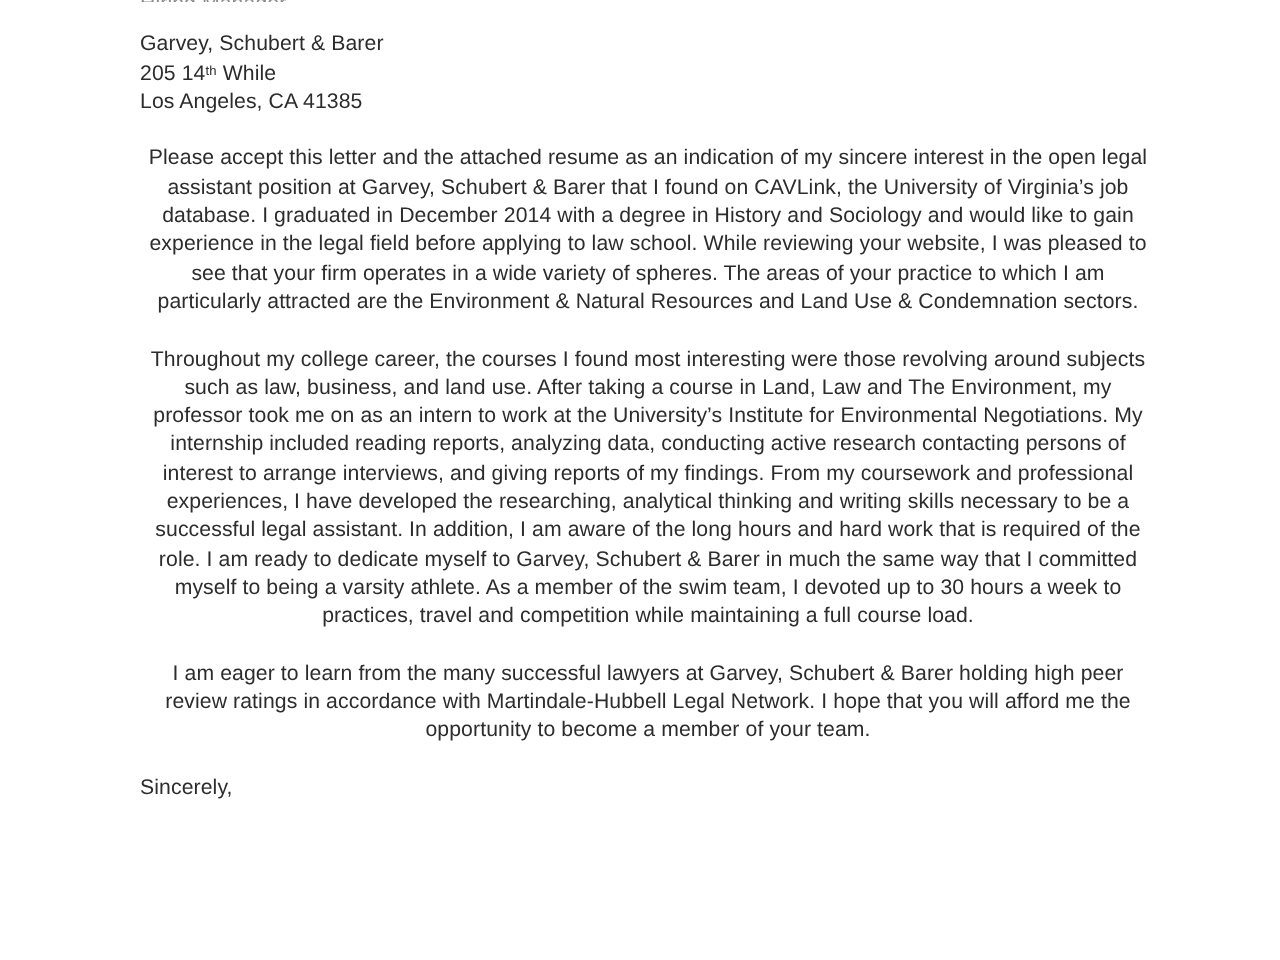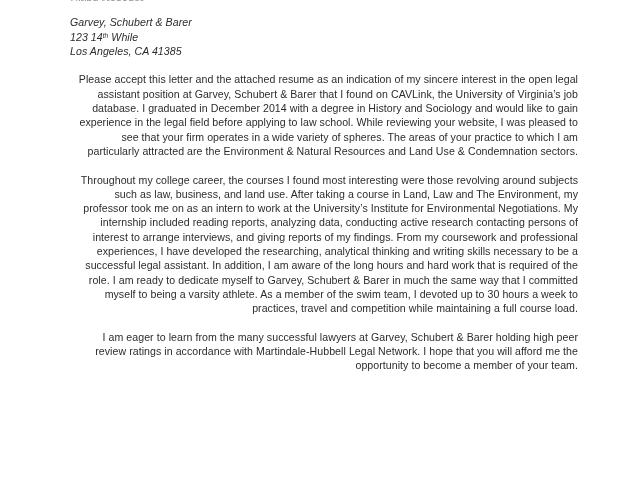--- a/index.html
+++ b/index.html
@@ -43,25 +43,24 @@
     padding: 0;
   }
   
   .block + .block {
     margin-top: 14.3px;
   }
 
   .line {
     display: block;
     white-space: pre-wrap;
-    font-style: italic;
   }
 
   .para {
-    text-align: right;
+    text-align: center;
     white-space: normal;
   }
 
   sup.ordinal {
     font-size: 0.62em;
     vertical-align: 0.42em;
     line-height: 0;
   }
 
   
@@ -77,28 +76,31 @@
 <div id="letter-page">
 
   <div id="letter-body">
 
     <div class="block clipped-top">
       <span class="line">Hiring Manager</span>
     </div>
 
     <div class="block">
       <span class="line">Garvey, Schubert &amp; Barer</span>
-      <span class="line"><span>123 14</span><sup class="ordinal">th</sup><span> While</span></span>
+      <span class="line"><span>205 14</span><sup class="ordinal">th</sup><span> While</span></span>
       <span class="line">Los Angeles, CA 41385</span>
     </div>
 
 
     <div class="block para">Please accept this letter and the attached resume as an indication of my sincere interest in the open legal assistant position at Garvey, Schubert &amp; Barer that I found on CAVLink, the University of Virginia’s job database.  I graduated in December 2014 with a degree in History and Sociology and would like to gain experience in the legal field before applying to law school. While reviewing your website, I was pleased to see that your firm operates in a wide variety of spheres. The areas of your practice to which I am particularly attracted are the Environment &amp; Natural Resources and Land Use &amp; Condemnation sectors.</div>
 
     <div class="block para">Throughout my college career, the courses I found most interesting were those revolving around subjects such as law, business, and land use.  After taking a course in Land, Law and The Environment, my professor took me on as an intern to work at the University’s Institute for Environmental Negotiations. My internship included reading reports, analyzing data, conducting active research contacting persons of interest to arrange interviews, and giving reports of my findings.  From my coursework and professional experiences, I have developed the researching, analytical thinking and writing skills necessary to be a successful legal assistant. In addition, I am aware of the long hours and hard work that is required of the role.  I am ready to dedicate myself to Garvey, Schubert &amp; Barer in much the same way that I committed myself to being a varsity athlete. As a member of the swim team, I devoted up to 30 hours a week to practices, travel and competition while maintaining a full course load.</div>
 
     <div class="block para">I am eager to learn from the many successful lawyers at Garvey, Schubert &amp; Barer holding high peer review ratings in accordance with Martindale-Hubbell Legal Network.  I hope that you will afford me the opportunity to become a member of your team.</div>
 
 
+    <div class="block">
+      <span class="line">Sincerely,</span>
+    </div>
 
   </div>
 
 </div>
 
 </body></html>

